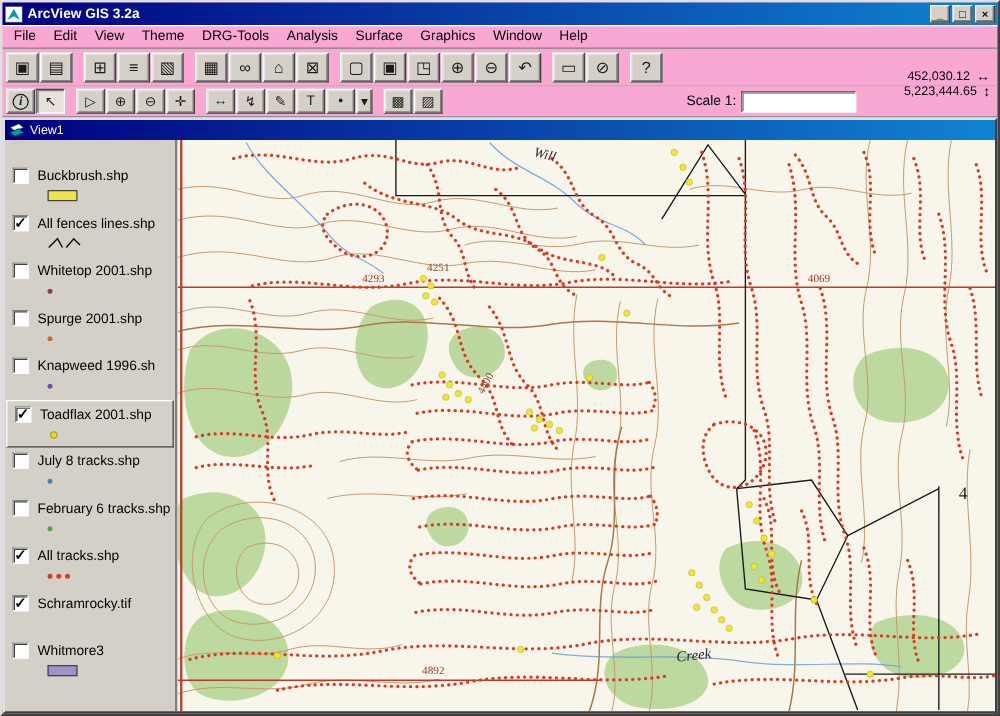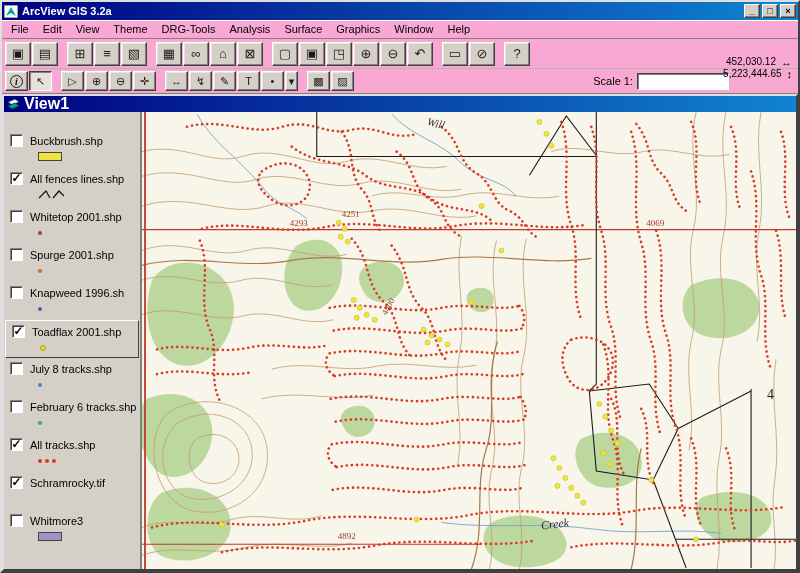--- a/index.html
+++ b/index.html
@@ -19,30 +19,30 @@
   .menubar span{padding:2px 7px;cursor:default}
 
   
   .bbar{height:30px;display:flex;align-items:center;padding:2px 3px;border-bottom:1px solid #b8b4ac;flex:none}
   .tbar{height:25px;display:flex;align-items:center;padding:1px 3px;border-bottom:1px solid #808080;flex:none}
   .btn{width:26px;height:24px;background:#d4d0c8;border:1px solid;border-color:#fff #404040 #404040 #fff;box-shadow:inset -1px -1px 0 #808080,inset 1px 1px 0 #e8e6e0;display:flex;align-items:center;justify-content:center;font-size:13px;color:#1a1a1a;margin-right:1px}
   .tool{width:23px;height:20px;font-size:11px}
   .pressed{border-color:#404040 #fff #fff #404040;box-shadow:inset 1px 1px 0 #808080;background:#e6e2da}
   .g2{margin-left:8px}
   .circ{width:13px;height:13px;border:1.5px solid #1a1a1a;border-radius:50%;display:flex;align-items:center;justify-content:center;font-weight:bold;font-style:italic;font-size:10px;font-family:"Liberation Serif",serif}
-  .scalebox{display:flex;align-items:center;gap:4px;margin-left:auto;margin-right:66px}
+  .scalebox{display:flex;align-items:center;gap:4px;margin-left:auto;margin-right:110px}
   .scaleinput{width:92px;height:17px;background:#fff;border:1px solid;border-color:#404040 #fff #fff #404040;box-shadow:inset 1px 1px 0 #808080;font-size:11px;padding:0 2px}
   .coords{position:absolute;top:54px;right:6px;width:150px;font-size:10px;text-align:right;line-height:12px;z-index:5}
   .coords .crow{display:flex;justify-content:flex-end;gap:5px;align-items:center}
   .coords .ar{font-size:11px}
 
   
   .view{flex:1;border:2px solid;border-color:#dfdfdf #404040 #404040 #dfdfdf;background:#d4d0c8;display:flex;flex-direction:column;overflow:hidden}
   .vtitle{height:16px;background:linear-gradient(90deg,#000080,#1084d0);display:flex;align-items:center;gap:4px;padding:0 3px;flex:none}
-  .vtitle .vt{color:#fff;font-weight:bold;font-size:16px}
+  .vtitle .vt{color:#fff;font-weight:normal;font-size:10px}
   .vbody{flex:1;display:flex;overflow:hidden}
 
   
   .toc{width:138px;flex:none;background:#d4d0c8;border-right:2px solid #808080;overflow:hidden;padding-top:18px}
   .layer{height:38px;padding:3px 2px 0 6px;position:relative}
   .layer.active{border:1px solid;border-color:#fff #404040 #404040 #fff;margin:0 1px}
   .lrow{display:flex;align-items:flex-start;gap:7px}
   .chk{width:13px;height:13px;background:#fff;border:1px solid;border-color:#808080 #fff #fff #808080;box-shadow:inset 1px 1px 0 #404040;font-size:12px;font-weight:bold;line-height:11px;text-align:center;flex:none;margin-top:1px}
   .llabel{font-size:11px;padding-top:2px;white-space:nowrap}
   .sw{margin:4px 0 0 28px;height:11px;display:flex;align-items:center;gap:3px}

